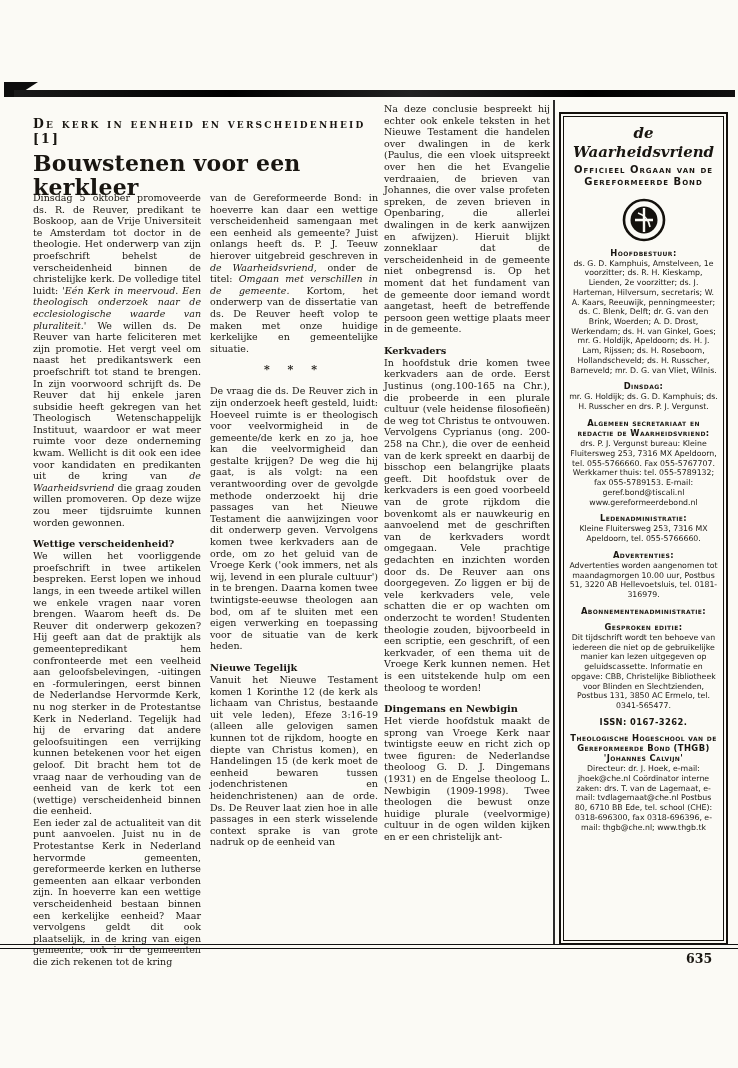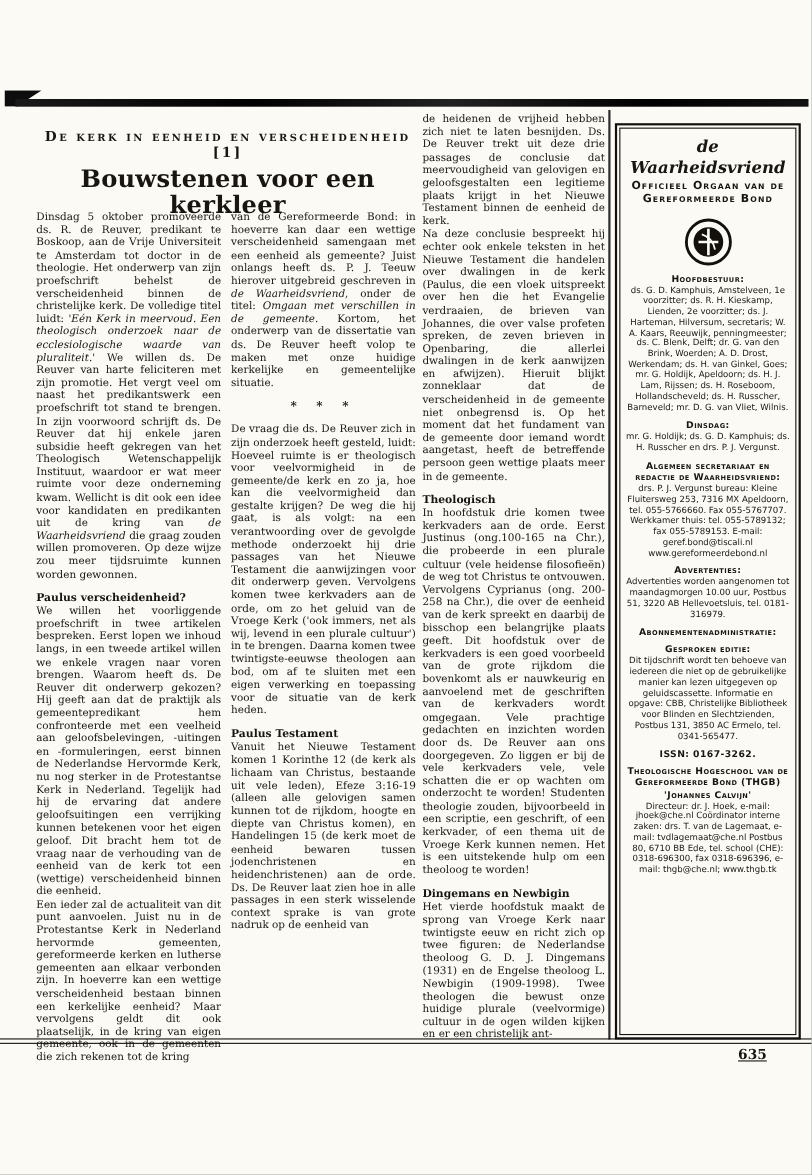--- a/index.html
+++ b/index.html
@@ -7,21 +7,21 @@
     position:relative; width:738px; height:1068px; margin:0 auto;
     background:#fbfaf5; color:#191611; overflow:hidden;
     font-family:"DejaVu Serif", serif;
   }
   
   .top-flag { position:absolute; left:4px; top:82px; width:34px; height:15px;
     background:#0d0d0d; clip-path:polygon(0 0,100% 0,32% 100%,0 100%); }
   .top-rule { position:absolute; left:14px; top:90px; width:721px; height:7px;
     background:linear-gradient(90deg,#1a1a1a,#000 30%,#222 55%,#000 80%,#111); }
   
-  .article-header { position:absolute; left:33px; top:116px; width:348px; text-align:center; }
+  .article-header { position:absolute; left:33px; top:116px; width:348px; }
   .kicker { font-variant:small-caps; font-weight:600; font-size:12.5px; letter-spacing:2.2px; }
   .title  { margin:5px 0 0; font-size:22px; font-weight:600; letter-spacing:.2px; line-height:1.1; }
   
   .col { position:absolute; width:168px; }
   .col1 { left:33px;  top:192px; }
   .col2 { left:210px; top:192px; }
   .col3 { left:384px; top:103px; width:166px; }
   .para { margin:0; text-align:justify; font-size:9.5px; line-height:11.6px; }
   .it { font-style:italic; }
   .subhead { margin:10px 0 1px; font-size:9.8px; font-weight:bold; }
@@ -39,54 +39,53 @@
     letter-spacing:1px; line-height:1.25; }
   .logo-wrap { margin:9px auto 2px; width:44px; height:44px; }
   .sb-section { margin-top:6px; }
   .sb-head { display:block; font-weight:bold; font-variant:small-caps; font-size:8.4px;
     letter-spacing:.4px; line-height:1.2; }
   .sb-body { margin-top:1px; }
   .sb-body:empty { display:none; }
   
   .bottom-rule { position:absolute; left:0; top:944px; width:738px; height:5px;
     border-top:1.5px solid #111; border-bottom:1px solid #111; box-sizing:border-box; }
-  .page-number { position:absolute; left:671px; top:951px; font-size:12.5px; font-weight:bold;text-decoration:underline; }
+  .page-number { position:absolute; left:686px; top:951px; font-size:12.5px; font-weight:bold; }
 </style>
 </head>
 <body>
 
 <div class="page">
 
   <div class="top-flag"></div>
   <div class="top-rule"></div>
 
   <div class="article-header">
     <div class="kicker">De kerk in eenheid en verscheidenheid [1]</div>
     <h1 class="title">Bouwstenen voor een kerkleer</h1>
   </div>
 
   <div class="col col1">
     <p class="para"><span>Dinsdag 5 oktober promoveerde ds. R. de Reuver, predikant te Boskoop, aan de Vrije Universiteit te Amsterdam tot doctor in de theologie. Het onderwerp van zijn proefschrift behelst de verscheidenheid binnen de christelijke kerk. De volledige titel luidt: </span><span class="it">'Eén Kerk in meervoud. Een theologisch onderzoek naar de ecclesiologische waarde van pluraliteit.'</span><span> We willen ds. De Reuver van harte feliciteren met zijn promotie. Het vergt veel om naast het predikantswerk een proefschrift tot stand te brengen. In zijn voorwoord schrijft ds. De Reuver dat hij enkele jaren subsidie heeft gekregen van het Theologisch Wetenschappelijk Instituut, waardoor er wat meer ruimte voor deze onderneming kwam. Wellicht is dit ook een idee voor kandidaten en predikanten uit de kring van </span><span class="it">de Waarheidsvriend</span><span> die graag zouden willen promoveren. Op deze wijze zou meer tijdsruimte kunnen worden gewonnen.</span></p>
-    <h3 class="subhead">Paulus verscheidenheid?</h3>
+    <h3 class="subhead">Wettige verscheidenheid?</h3>
     <p class="para">We willen het voorliggende proefschrift in twee artikelen bespreken. Eerst lopen we inhoud langs, in een tweede artikel willen we enkele vragen naar voren brengen. Waarom heeft ds. De Reuver dit onderwerp gekozen? Hij geeft aan dat de praktijk als gemeentepredikant hem confronteerde met een veelheid aan geloofsbelevingen, -uitingen en -formuleringen, eerst binnen de Nederlandse Hervormde Kerk, nu nog sterker in de Protestantse Kerk in Nederland. Tegelijk had hij de ervaring dat andere geloofsuitingen een verrijking kunnen betekenen voor het eigen geloof. Dit bracht hem tot de vraag naar de verhouding van de eenheid van de kerk tot een (wettige) verscheidenheid binnen die eenheid.</p>
     <p class="para">Een ieder zal de actualiteit van dit punt aanvoelen. Juist nu in de Protestantse Kerk in Nederland hervormde gemeenten, gereformeerde kerken en lutherse gemeenten aan elkaar verbonden zijn. In hoeverre kan een wettige verscheidenheid bestaan binnen een kerkelijke eenheid? Maar vervolgens geldt dit ook plaatselijk, in de kring van eigen gemeente, ook in de gemeenten die zich rekenen tot de kring</p>
   </div>
 
   <div class="col col2">
     <p class="para"><span>van de Gereformeerde Bond: in hoeverre kan daar een wettige verscheidenheid samengaan met een eenheid als gemeente? Juist onlangs heeft ds. P. J. Teeuw hierover uitgebreid geschreven in </span><span class="it">de Waarheidsvriend</span><span>, onder de titel: </span><span class="it">Omgaan met verschillen in de gemeente.</span><span> Kortom, het onderwerp van de dissertatie van ds. De Reuver heeft volop te maken met onze huidige kerkelijke en gemeentelijke situatie.</span></p>
     <div class="stars">* * *</div>
     <p class="para">De vraag die ds. De Reuver zich in zijn onderzoek heeft gesteld, luidt: Hoeveel ruimte is er theologisch voor veelvormigheid in de gemeente/de kerk en zo ja, hoe kan die veelvormigheid dan gestalte krijgen? De weg die hij gaat, is als volgt: na een verantwoording over de gevolgde methode onderzoekt hij drie passages van het Nieuwe Testament die aanwijzingen voor dit onderwerp geven. Vervolgens komen twee kerkvaders aan de orde, om zo het geluid van de Vroege Kerk ('ook immers, net als wij, levend in een plurale cultuur') in te brengen. Daarna komen twee twintigste-eeuwse theologen aan bod, om af te sluiten met een eigen verwerking en toepassing voor de situatie van de kerk heden.</p>
-    <h3 class="subhead">Paulus Testament</h3>
+    <h3 class="subhead">Nieuwe Tegelijk</h3>
     <p class="para">Vanuit het Nieuwe Testament komen 1 Korinthe 12 (de kerk als lichaam van Christus, bestaande uit vele leden), Efeze 3:16-19 (alleen alle gelovigen samen kunnen tot de rijkdom, hoogte en diepte van Christus komen), en Handelingen 15 (de kerk moet de eenheid bewaren tussen jodenchristenen en heidenchristenen) aan de orde. Ds. De Reuver laat zien hoe in alle passages in een sterk wisselende context sprake is van grote nadruk op de eenheid van</p>
   </div>
 
   <div class="col col3">
-    <p class="para">de heidenen de vrijheid hebben zich niet te laten besnijden. Ds. De Reuver trekt uit deze drie passages de conclusie dat meervoudigheid van gelovigen en geloofsgestalten een legitieme plaats krijgt in het Nieuwe Testament binnen de eenheid de kerk.</p>
     <p class="para">Na deze conclusie bespreekt hij echter ook enkele teksten in het Nieuwe Testament die handelen over dwalingen in de kerk (Paulus, die een vloek uitspreekt over hen die het Evangelie verdraaien, de brieven van Johannes, die over valse profeten spreken, de zeven brieven in Openbaring, die allerlei dwalingen in de kerk aanwijzen en afwijzen). Hieruit blijkt zonneklaar dat de verscheidenheid in de gemeente niet onbegrensd is. Op het moment dat het fundament van de gemeente door iemand wordt aangetast, heeft de betreffende persoon geen wettige plaats meer in de gemeente.</p>
-    <h3 class="subhead">Theologisch</h3>
+    <h3 class="subhead">Kerkvaders</h3>
     <p class="para">In hoofdstuk drie komen twee kerkvaders aan de orde. Eerst Justinus (ong.100-165 na Chr.), die probeerde in een plurale cultuur (vele heidense filosofieën) de weg tot Christus te ontvouwen. Vervolgens Cyprianus (ong. 200-258 na Chr.), die over de eenheid van de kerk spreekt en daarbij de bisschop een belangrijke plaats geeft. Dit hoofdstuk over de kerkvaders is een goed voorbeeld van de grote rijkdom die bovenkomt als er nauwkeurig en aanvoelend met de geschriften van de kerkvaders wordt omgegaan. Vele prachtige gedachten en inzichten worden door ds. De Reuver aan ons doorgegeven. Zo liggen er bij de vele kerkvaders vele, vele schatten die er op wachten om onderzocht te worden! Studenten theologie zouden, bijvoorbeeld in een scriptie, een geschrift, of een kerkvader, of een thema uit de Vroege Kerk kunnen nemen. Het is een uitstekende hulp om een theoloog te worden!</p>
     <h3 class="subhead">Dingemans en Newbigin</h3>
     <p class="para">Het vierde hoofdstuk maakt de sprong van Vroege Kerk naar twintigste eeuw en richt zich op twee figuren: de Nederlandse theoloog G. D. J. Dingemans (1931) en de Engelse theoloog L. Newbigin (1909-1998). Twee theologen die bewust onze huidige plurale (veelvormige) cultuur in de ogen wilden kijken en er een christelijk ant-</p>
   </div>
 
   <div class="vrule"></div>
 
   <div class="sidebar">
     <div class="sidebar-inner">
       <div class="masthead-title">de Waarheidsvriend</div>
@@ -106,20 +105,24 @@
       </div>
       <div class="sb-section">
         <span class="sb-head">Dinsdag:</span>
         <div class="sb-body">mr. G. Holdijk; ds. G. D. Kamphuis; ds. H. Russcher en drs. P. J. Vergunst.</div>
       </div>
       <div class="sb-section">
         <span class="sb-head">Algemeen secretariaat en redactie de Waarheidsvriend:</span>
         <div class="sb-body">drs. P. J. Vergunst bureau: Kleine Fluitersweg 253, 7316 MX Apeldoorn, tel. 055-5766660. Fax 055-5767707. Werkkamer thuis: tel. 055-5789132; fax 055-5789153. E-mail: geref.bond@tiscali.nl www.gereformeerdebond.nl</div>
       </div>
       <div class="sb-section">
+        <span class="sb-head">Ledenadministratie:</span>
+        <div class="sb-body">Kleine Fluitersweg 253, 7316 MX Apeldoorn, tel. 055-5766660.</div>
+      </div>
+      <div class="sb-section">
         <span class="sb-head">Advertenties:</span>
         <div class="sb-body">Advertenties worden aangenomen tot maandagmorgen 10.00 uur, Postbus 51, 3220 AB Hellevoetsluis, tel. 0181-316979.</div>
       </div>
       <div class="sb-section">
         <span class="sb-head">Abonnementenadministratie:</span>
       </div>
       <div class="sb-section">
         <span class="sb-head">Gesproken editie:</span>
         <div class="sb-body">Dit tijdschrift wordt ten behoeve van iedereen die niet op de gebruikelijke manier kan lezen uitgegeven op geluidscassette. Informatie en opgave: CBB, Christelijke Bibliotheek voor Blinden en Slechtzienden, Postbus 131, 3850 AC Ermelo, tel. 0341-565477.</div>
       </div>

